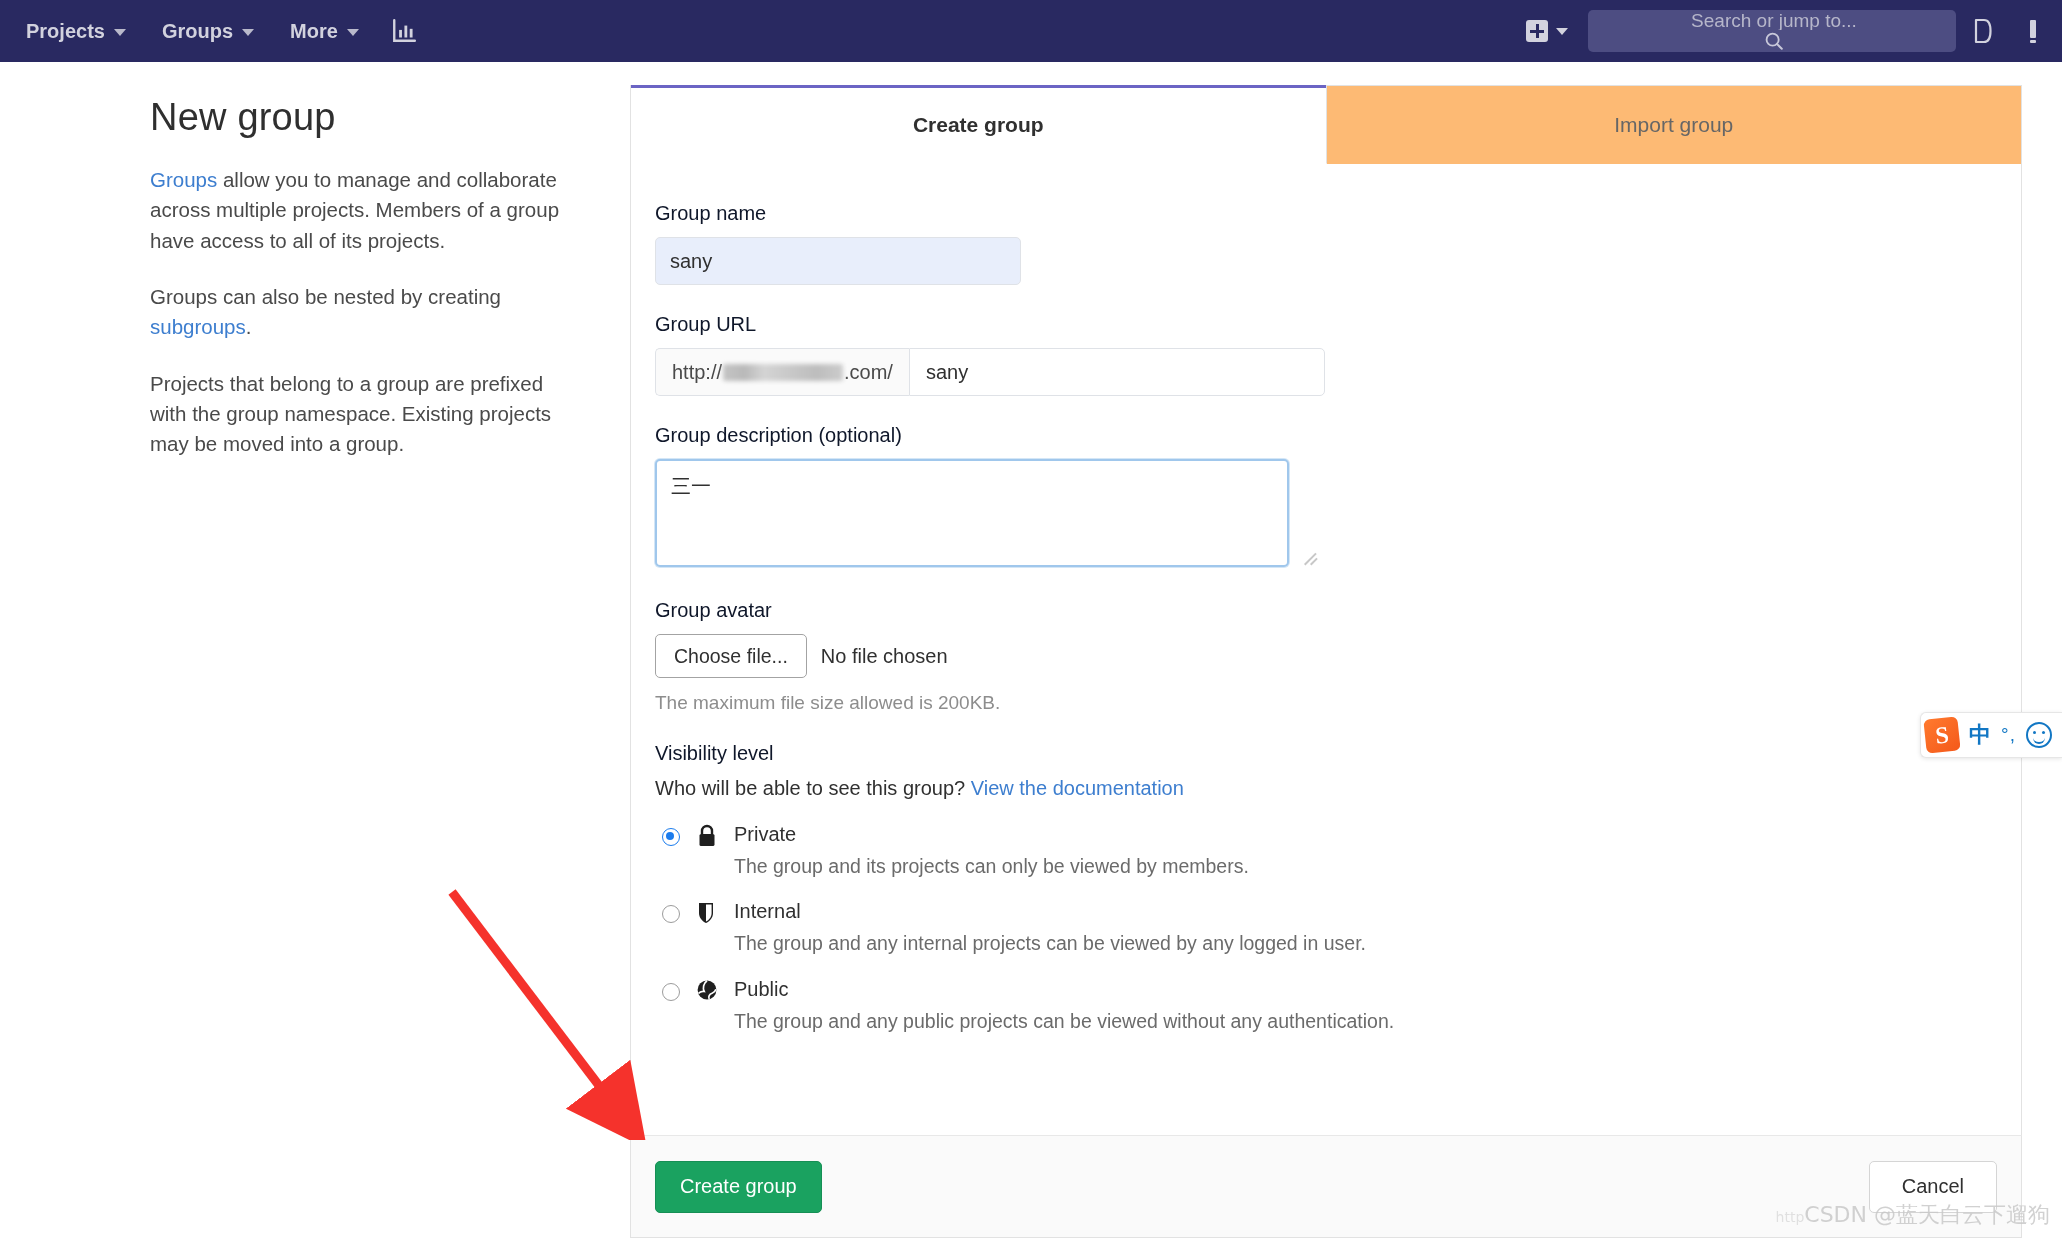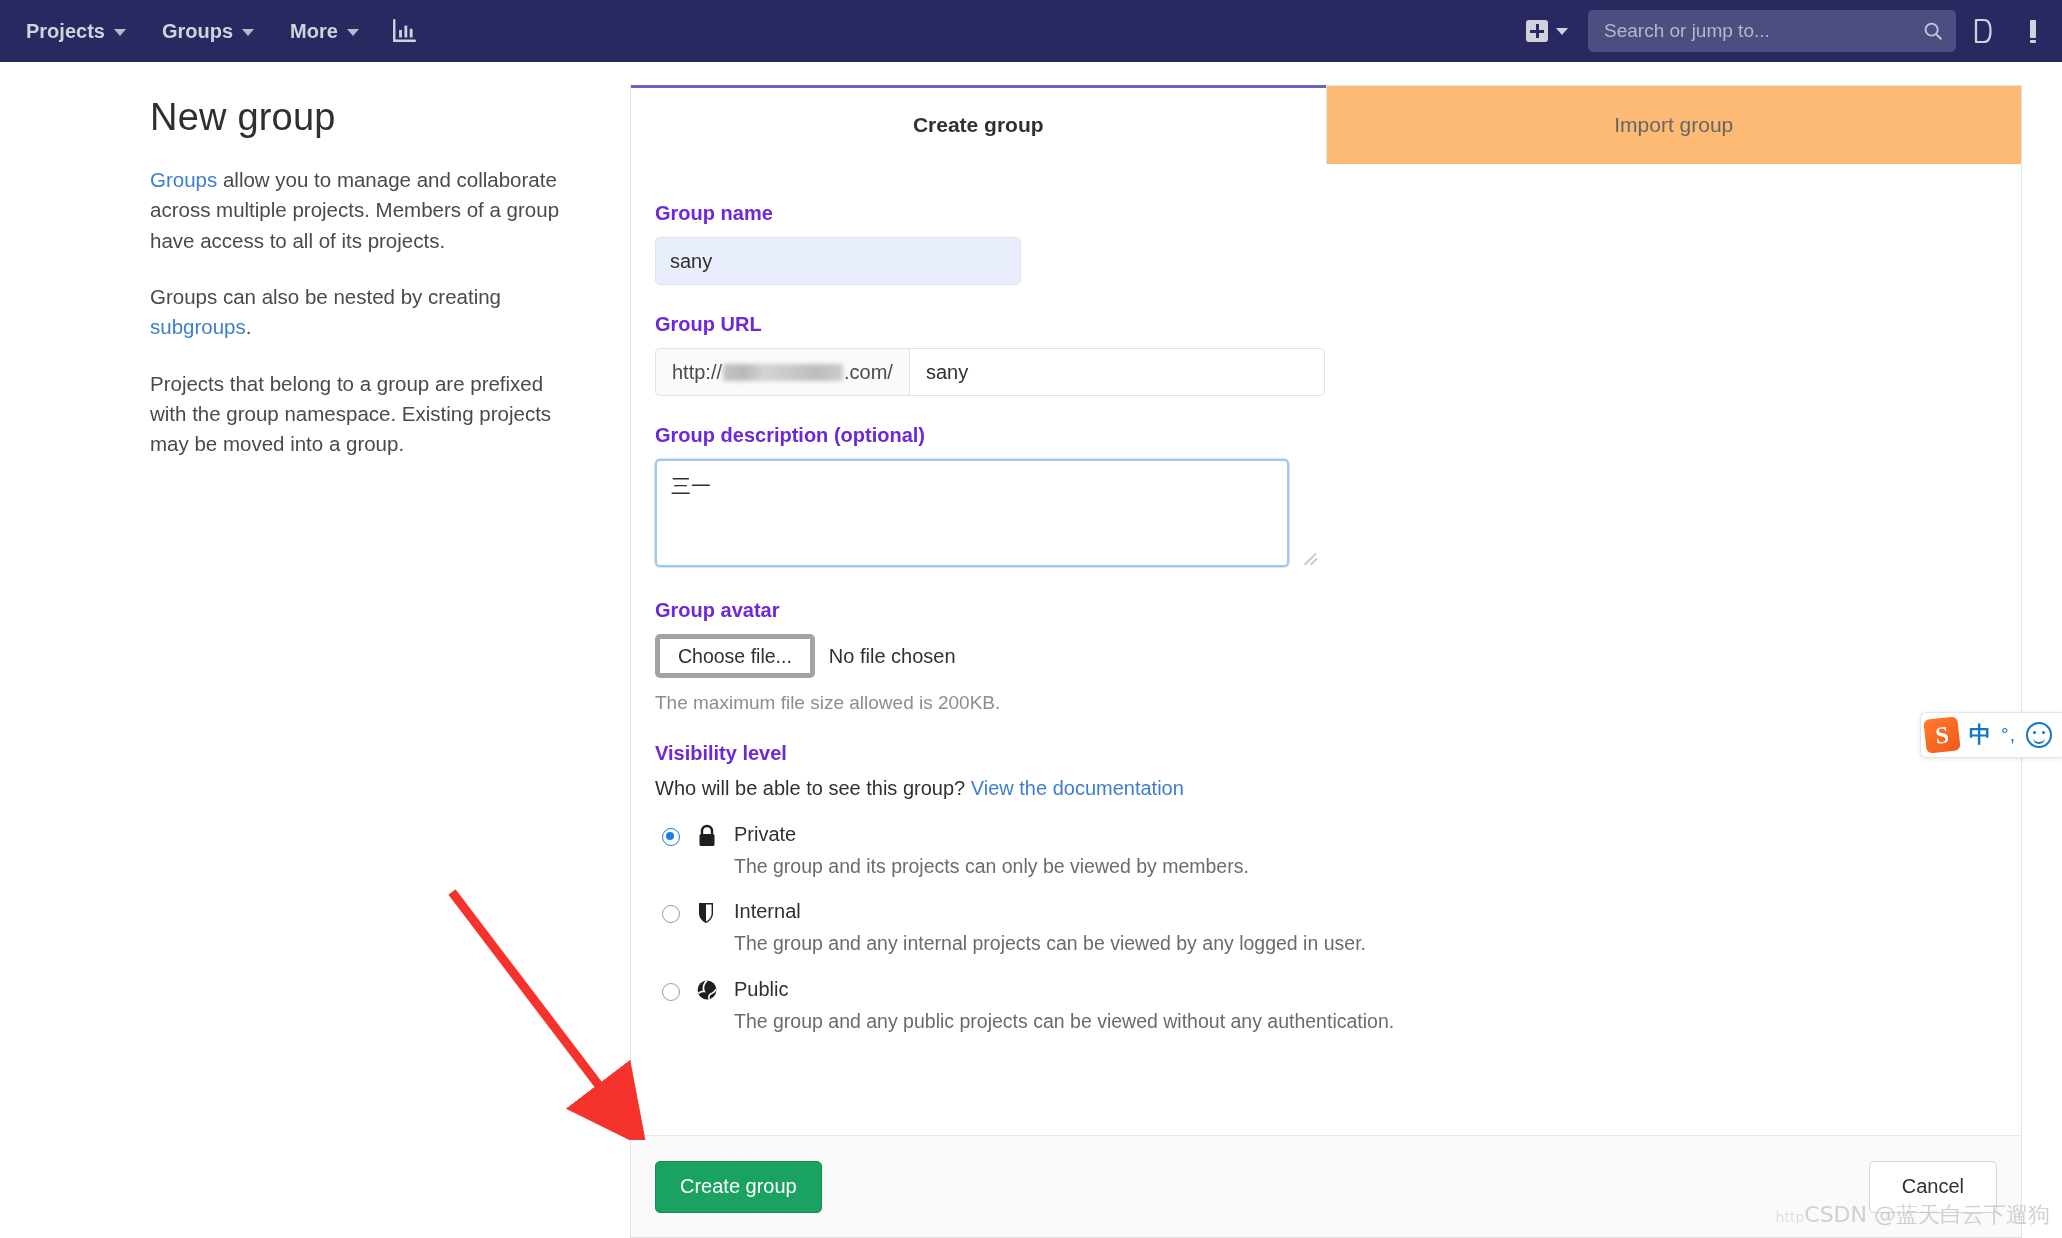--- a/index.html
+++ b/index.html
@@ -54,20 +54,21 @@
     border-left: 6px solid transparent;
     border-right: 6px solid transparent;
     border-top: 7px solid #d2d2de;
   }
   .search-box {
     width: 368px; height: 42px; border-radius: 5px;
     background: #4d4d82;
     display: flex; align-items: center;
     padding: 0 12px 0 16px; margin-left: 6px;
     cursor: text;
+    flex-direction: column;
   }
   .search-placeholder {
     flex: 1; color: #b6b6ca; font-size: 19px; white-space: nowrap; overflow: hidden;
   }
   .icon-btn {
     width: 46px; height: 62px; display: flex; align-items: center; justify-content: center;
     cursor: pointer;
   }
 
   
@@ -106,22 +107,22 @@
   }
   .tab.active::after {
     content: ""; position: absolute; left: 0; right: 0; top: -1px;
     height: 3px; background: #6b64c4;
   }
 
   
   .form { padding: 38px 40px 0 24px; }
   .field { margin-bottom: 28px; }
   .label {
-    display: block; font-size: 20px; font-weight: 700;
-    color: #6d28d9; margin-bottom: 12px;
+    display: block; font-size: 20px; font-weight: 400;
+    color: #0f172a; margin-bottom: 12px;
   }
   .text-input {
     width: 366px; height: 48px;
     border: 1px solid #dfe2e7; border-radius: 5px;
     background: #e8eefb;
     font-size: 20px; color: #303030;
     padding: 0 14px; outline: none;
     font-family: inherit;
   }
 
@@ -161,21 +162,21 @@
   .ta-grip::before, .ta-grip::after {
     content: ""; position: absolute; background: #9a9a9a; height: 1.5px;
     transform-origin: 0 0; transform: rotate(-45deg);
   }
   .ta-grip::before { width: 16px; left: -2px; bottom: 1px; }
   .ta-grip::after  { width: 9px; left: 4px; bottom: 1px; }
 
   .file-row { display: flex; align-items: center; gap: 14px; }
   .file-btn {
     height: 44px; padding: 0 18px;
-    border: 5px solid #a3a3a3; border-radius: 5px;
+    border: 1px solid #a3a3a3; border-radius: 5px;
     background: #fff; font-size: 19.5px; color: #303030;
     cursor: pointer; font-family: inherit;
   }
   .file-text { font-size: 20px; color: #303030; }
   .hint { font-size: 19px; color: #8d8d8d; margin-top: 14px; }
 
   .subtext { font-size: 20px; color: #303030; margin: 0 0 22px 0; }
   .subtext a { color: #3d7ecf; text-decoration: none; }
 
   .radio-row { display: flex; align-items: flex-start; margin-bottom: 20px; }

